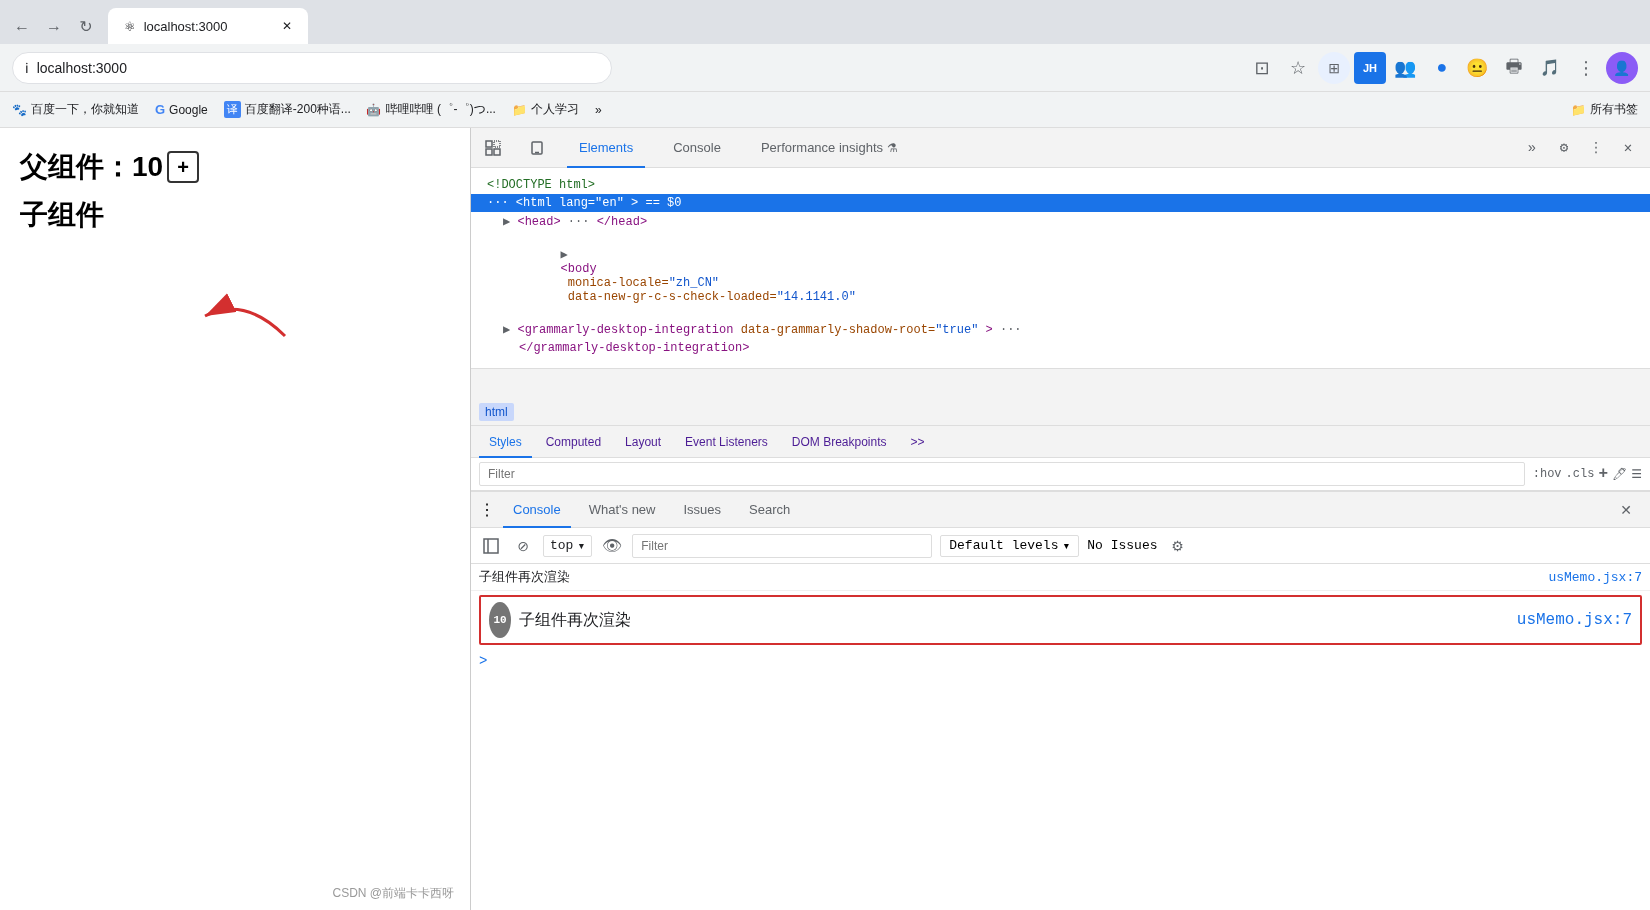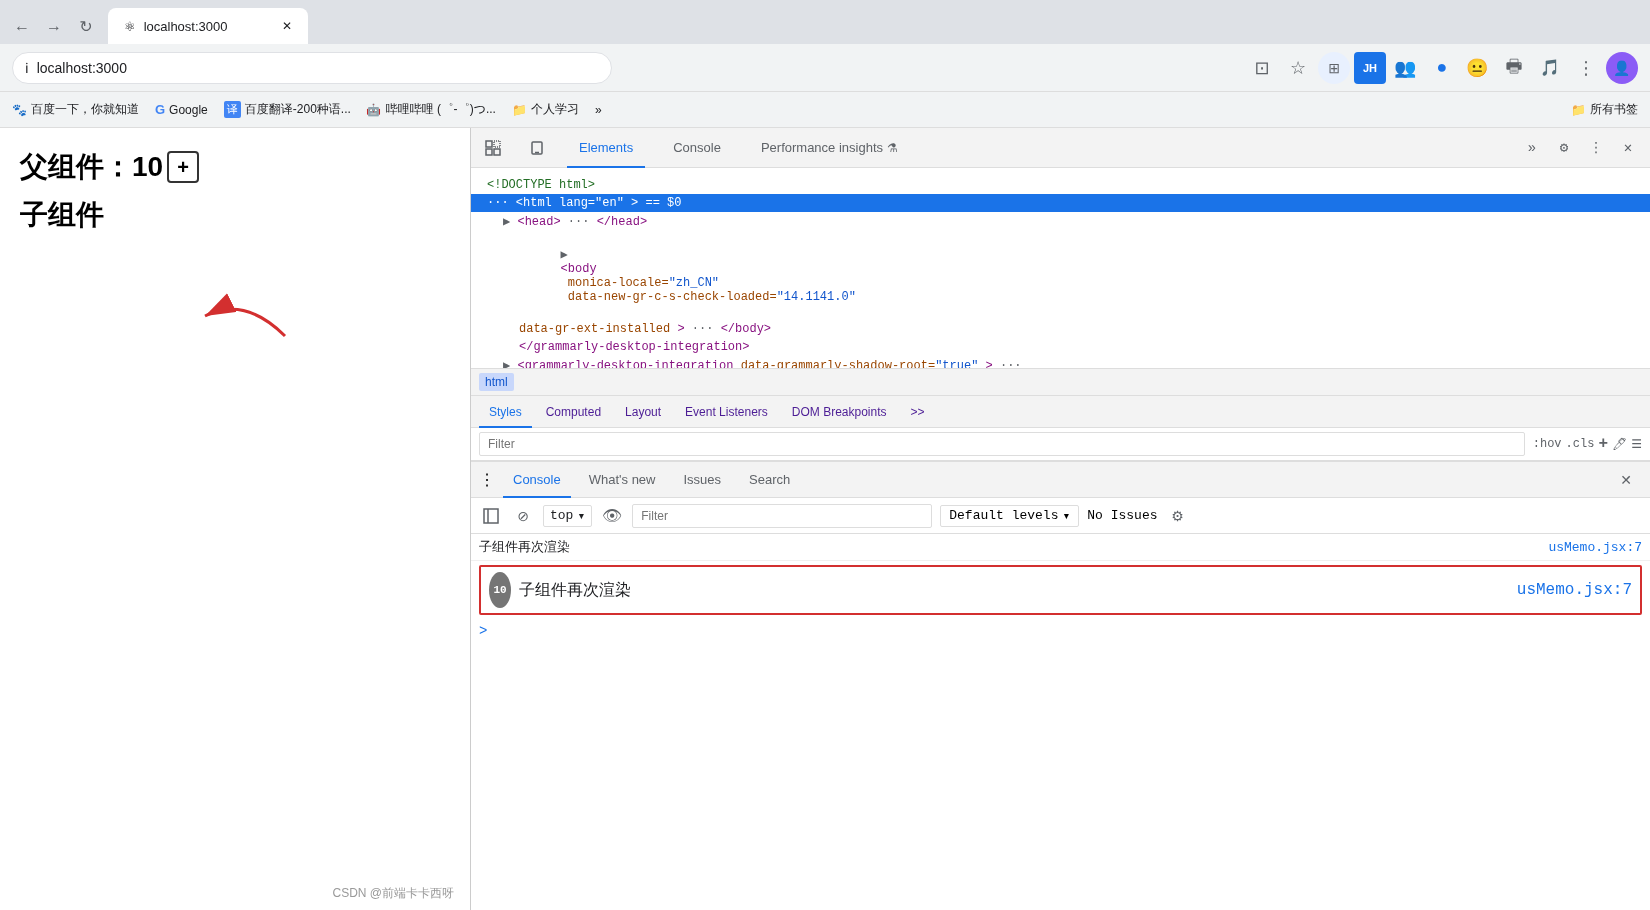--- a/index.html
+++ b/index.html
@@ -47,21 +47,21 @@
     
     
     .elements-panel { flex: 1; overflow-y: auto; padding: 8px 0; font-size: 12px; background: #fff; }
     .html-line { padding: 2px 16px; font-family: 'Courier New', monospace; font-size: 12px; color: #881280; white-space: nowrap; }
     .html-line.selected { background: #1a73e8; color: #fff !important; }
     .html-line.selected * { color: #fff !important; }
     .tag-red { color: #881280; }
     .attr-orange { color: #994500; }
     .attr-value { color: #1155cc; }
     .doctype { color: #236e25; }
-    .highlighted-tag { background: #c8d7fb; display: inline-block; padding: 2px 6px; border-radius: 2px; color: #1155cc; font-family: Arial, sans-serif; font-size: 12px; }
+    .highlighted-tag { background: #c8d7fb; display: inline-block; padding: 2px 6px; border-radius: 2px; color: #1155cc; font-family: Arial, sans-serif; font-size: 12px; margin-top: 30px; }
 
     
     .styles-subpanel { border-top: 1px solid #ddd; }
     .styles-tabs { display: flex; align-items: center; padding: 0 8px; border-bottom: 1px solid #ddd; background: #f3f3f3; height: 32px; gap: 4px; }
     .styles-tab { padding: 0 10px; height: 32px; line-height: 32px; font-size: 12px; cursor: pointer; color: #4c1d95; font-family: Arial, sans-serif; }
     .styles-tab.active { color: #1a73e8; border-bottom: 2px solid #1a73e8; }
     .filter-row { display: flex; align-items: center; padding: 4px 8px; gap: 8px; border-bottom: 1px solid #ddd; }
     .filter-input { flex: 1; height: 24px; border: 1px solid #ddd; border-radius: 2px; padding: 0 8px; font-size: 12px; color: #888; }
     .filter-btns { display: flex; gap: 4px; align-items: center; font-size: 12px; color: #5f6368; }
 
@@ -230,35 +230,29 @@
         <span class="tag-red">&lt;head&gt;</span>
         <span style="color:#5f6368;"> ··· </span>
         <span class="tag-red">&lt;/head&gt;</span>
       </div>
       <div class="html-line" style="padding-left:32px; white-space:pre-wrap;">
         <span style="color:#5f6368;">▶ </span>
         <span class="tag-red">&lt;body</span>
         <span class="attr-orange"> monica-locale=</span><span class="attr-value">"zh_CN"</span>
         <span class="attr-orange"> data-new-gr-c-s-check-loaded=</span><span class="attr-value">"14.1141.0"</span>
       </div>
-      <div class="html-line" style="padding-left:48px;">
-        <span class="attr-orange">data-gr-ext-installed</span>
-        <span class="tag-red">&gt;</span>
-        <span style="color:#5f6368;"> ··· </span>
-        <span class="tag-red">&lt;/body&gt;</span>
-      </div>
-      <div class="html-line" style="padding-left:48px;">
-        <span class="tag-red">&lt;/grammarly-desktop-integration&gt;</span>
-      </div>
       <div class="html-line" style="padding-left:32px;">
         <span style="color:#5f6368;">▶ </span>
         <span class="tag-red">&lt;grammarly-desktop-integration</span>
         <span class="attr-orange"> data-grammarly-shadow-root=</span><span class="attr-value">"true"</span>
         <span class="tag-red">&gt;</span>
         <span style="color:#5f6368;"> ···</span>
+      </div>
+      <div class="html-line" style="padding-left:48px;">
+        <span class="tag-red">&lt;/grammarly-desktop-integration&gt;</span>
       </div>
     </div>
 
     <div style="background:#f3f3f3; padding:4px 8px; border-top:1px solid #ddd;">
       <span class="highlighted-tag">html</span>
     </div>
 
     <div class="styles-subpanel">
       <div class="styles-tabs">
         <div class="styles-tab active">Styles</div>

